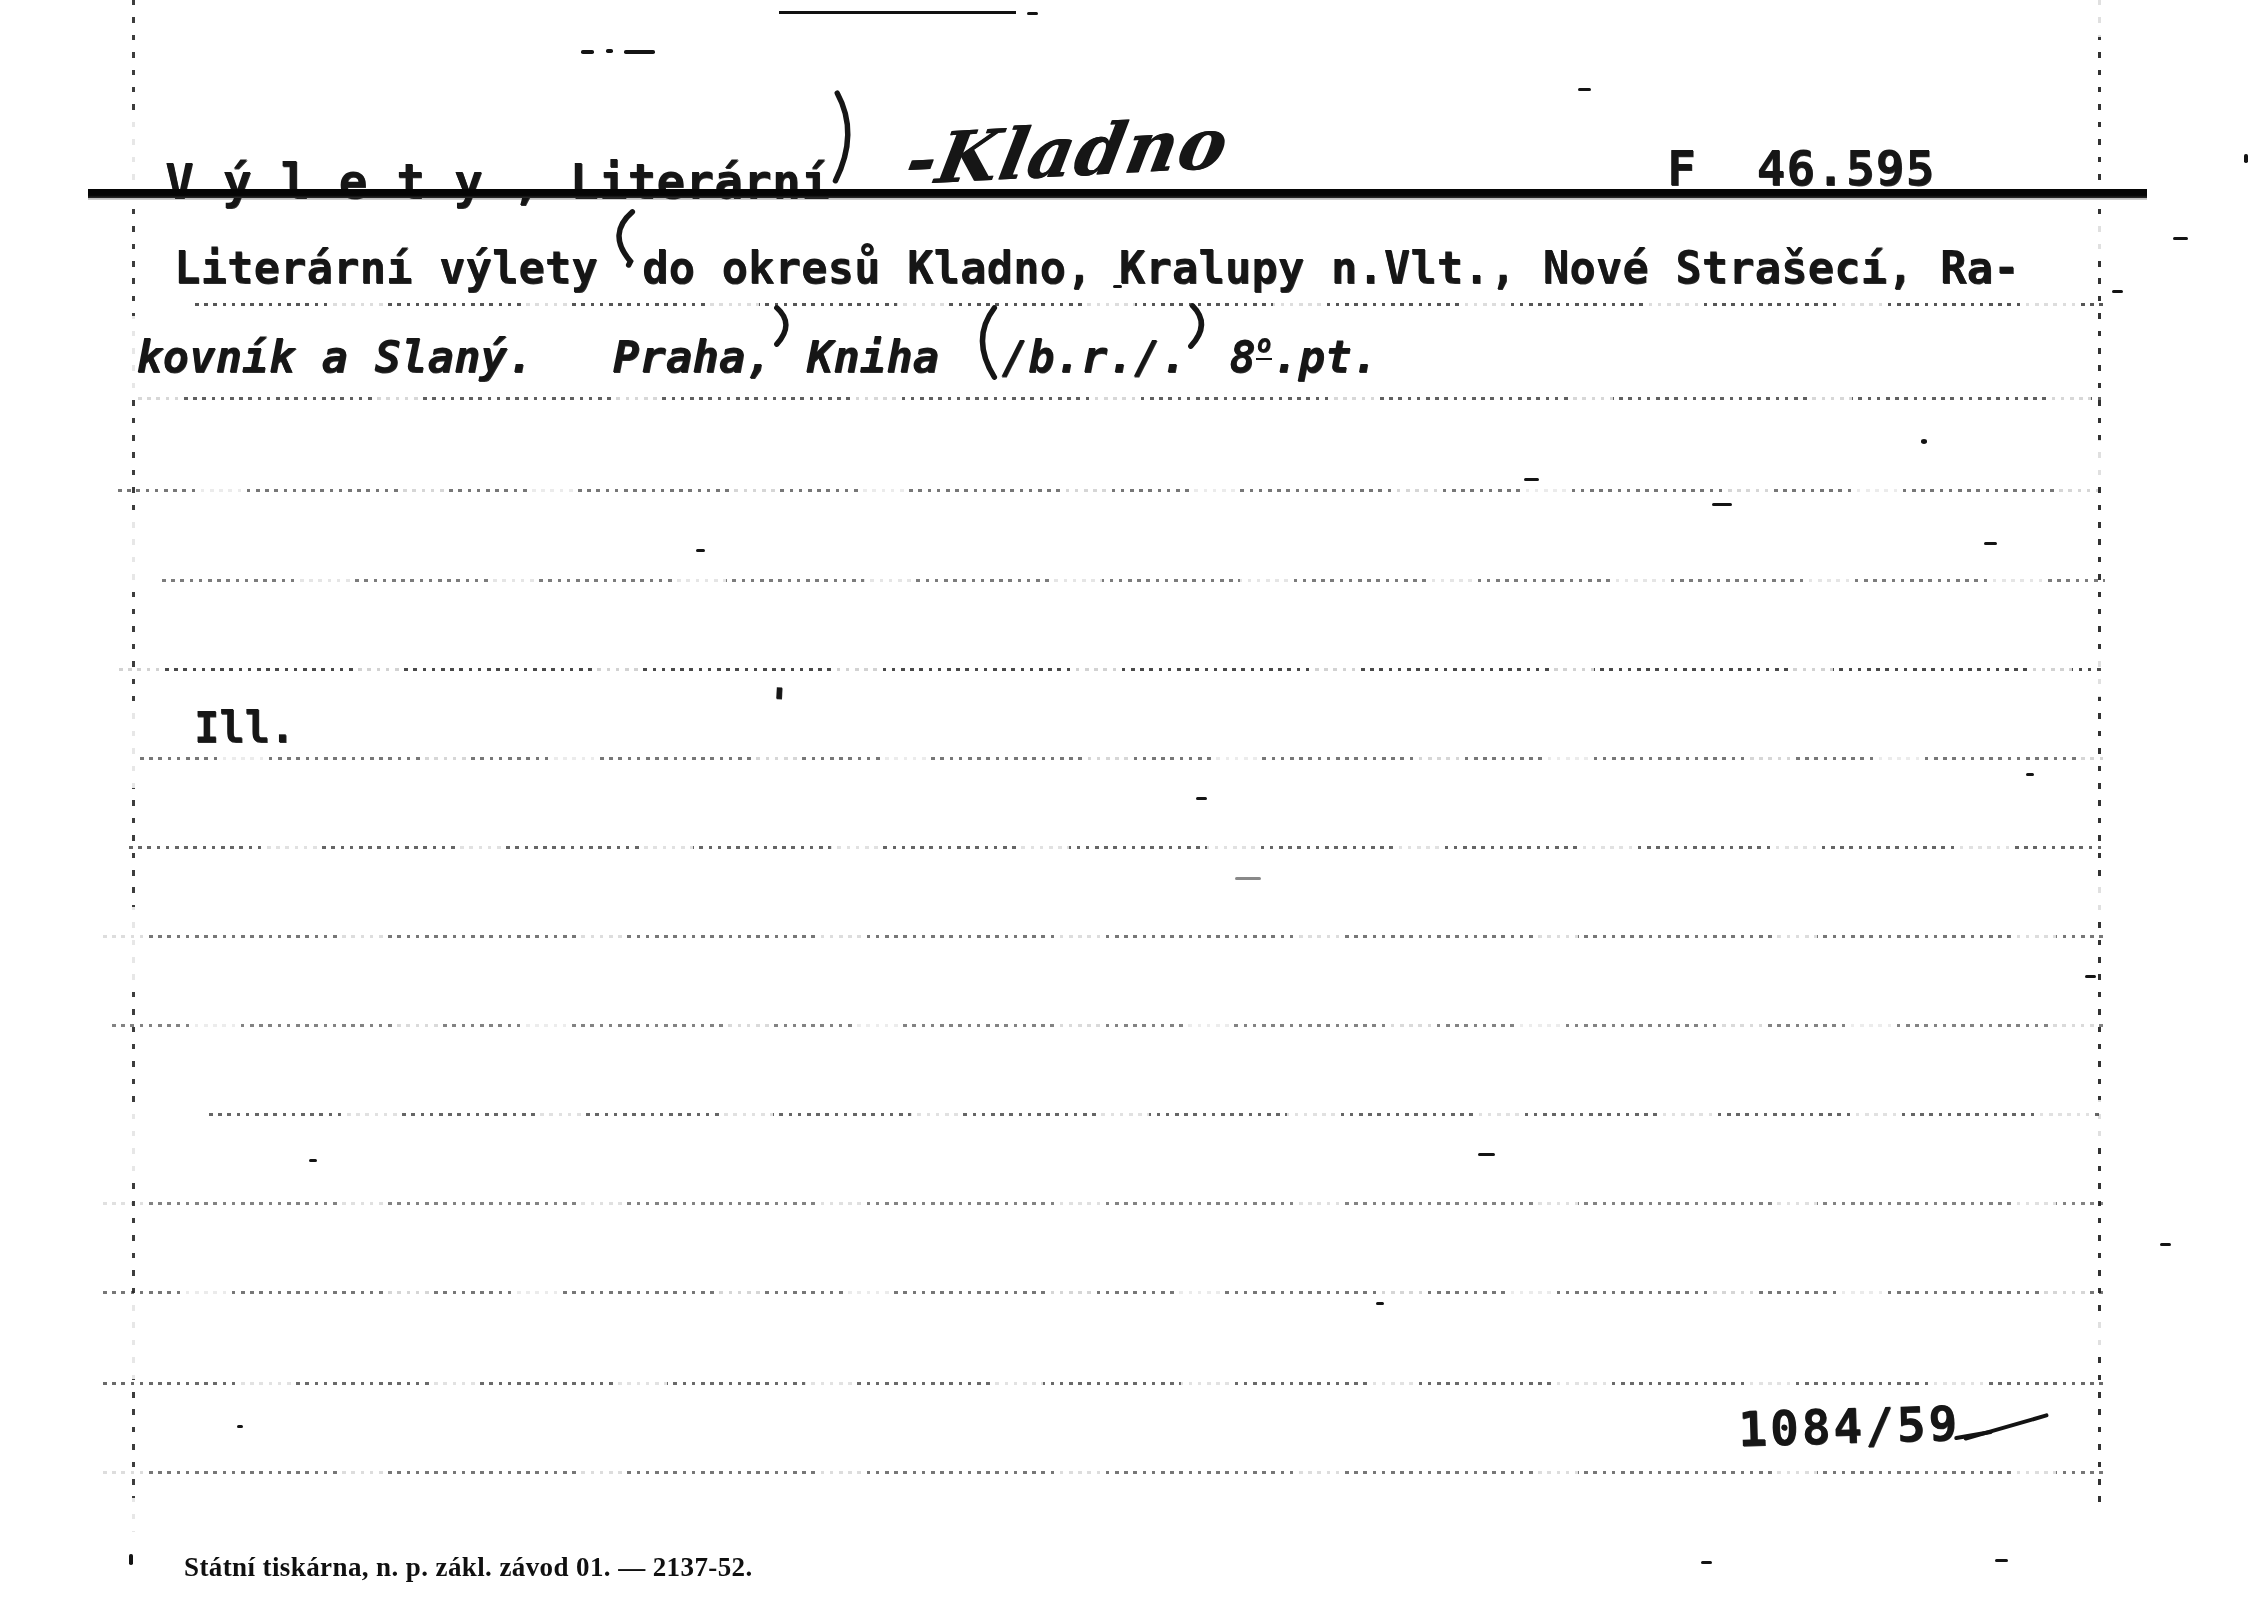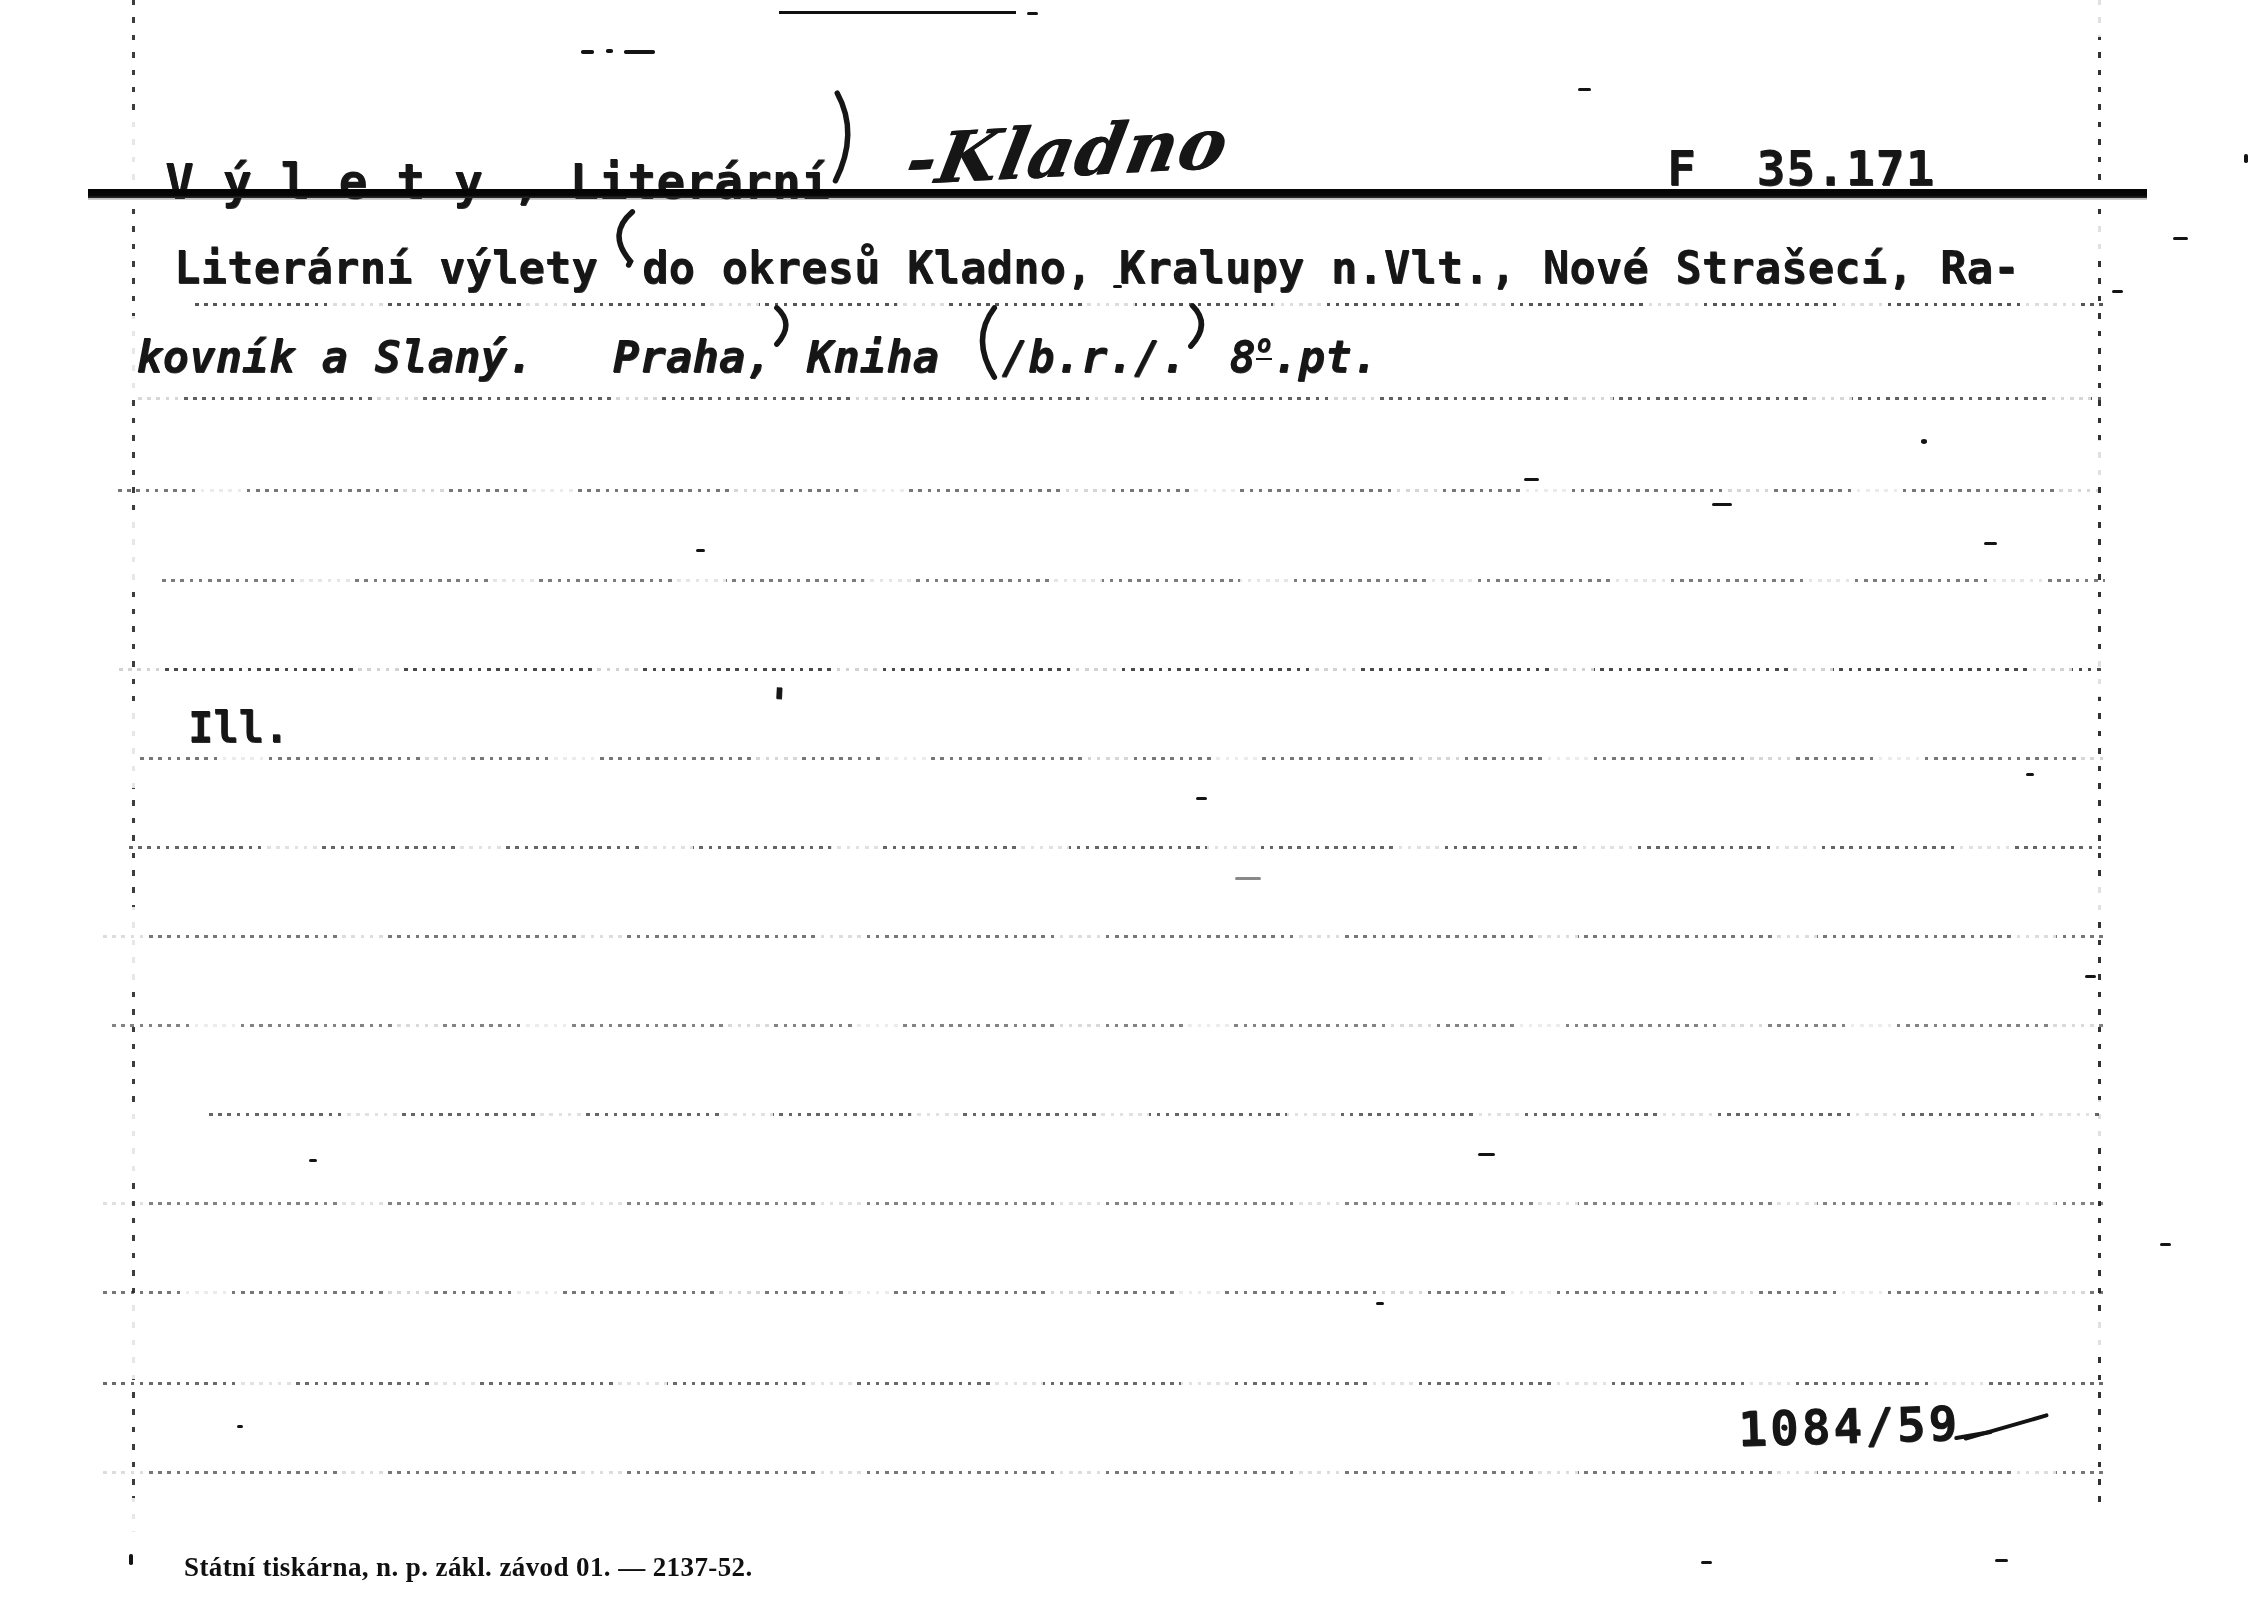--- a/index.html
+++ b/index.html
@@ -17,21 +17,21 @@
     white-space:pre;
     font-weight:700;
     color:#161616;
     text-shadow:0.6px 0.6px 0 rgba(10,10,10,.85);
     line-height:1.25;
   }
   .heading-row{left:165px;top:130px;font-size:48px;}
   .callnum{left:1667px;top:138px;font-size:48px;letter-spacing:0.9px;}
   .line1{left:174px;top:240px;font-size:44px;}
   .line2{left:136px;top:329px;font-size:44px;font-style:italic;}
-  .ill{left:188px;top:702px;font-size:42px;}
+  .ill{left:194px;top:702px;font-size:42px;}
   .stray{left:766px;top:678px;font-size:42px;transform:rotate(3deg);}
   .accession{left:1738px;top:1396px;font-size:48px;letter-spacing:2.8px;transform:rotate(-1.6deg);}
   .sup-o{
     font-size:24px;vertical-align:20px;
     border-bottom:2.8px solid #161616;padding:0 0.9px;line-height:1;
   }
   
   .handwritten{
     display:inline-block;
     font-family:"DejaVu Serif","Liberation Serif",serif;
@@ -109,21 +109,21 @@
 
 <div class="card">
 
   <div class="top-edge-line"></div>
   <div class="vline vline-left"></div>
   <div class="vline vline-right"></div>
 
   <div class="tw heading-row"><span>V ý l e t y , Literární</span><span class="caret caret-h"><svg viewBox="0 0 34 104">
           <path d="M8 4 Q32 48 6 100" fill="none" stroke="#161616" stroke-width="6" stroke-linecap="round"></path>
         </svg></span><span class="handwritten">-Kladno</span></div>
-  <div class="tw callnum">F  35.171</div>
+  <div class="tw callnum">F  46.595</div>
 
   <div class="thick-rule"></div>
 
   <div class="tw line1"><span>Literární výlety</span><span class="caret caret-l1"><svg viewBox="0 0 36 60">
           <path d="M32 2 Q4 26 30 56 L28 60" fill="none" stroke="#161616" stroke-width="6" stroke-linecap="round"></path>
         </svg></span><span>do okresů Kladno, Kralupy n.Vlt., Nové Strašecí, Ra-</span></div>
 
   <div class="tw line2"><span>kovník a Slaný.   Praha,</span><span class="caret caret-s1"><svg viewBox="0 0 26 44">
           <path d="M4 2 Q24 20 4 42" fill="none" stroke="#161616" stroke-width="6" stroke-linecap="round"></path>
         </svg></span><span>Kniha</span><span class="caret caret-l2"><svg viewBox="0 0 34 80">

